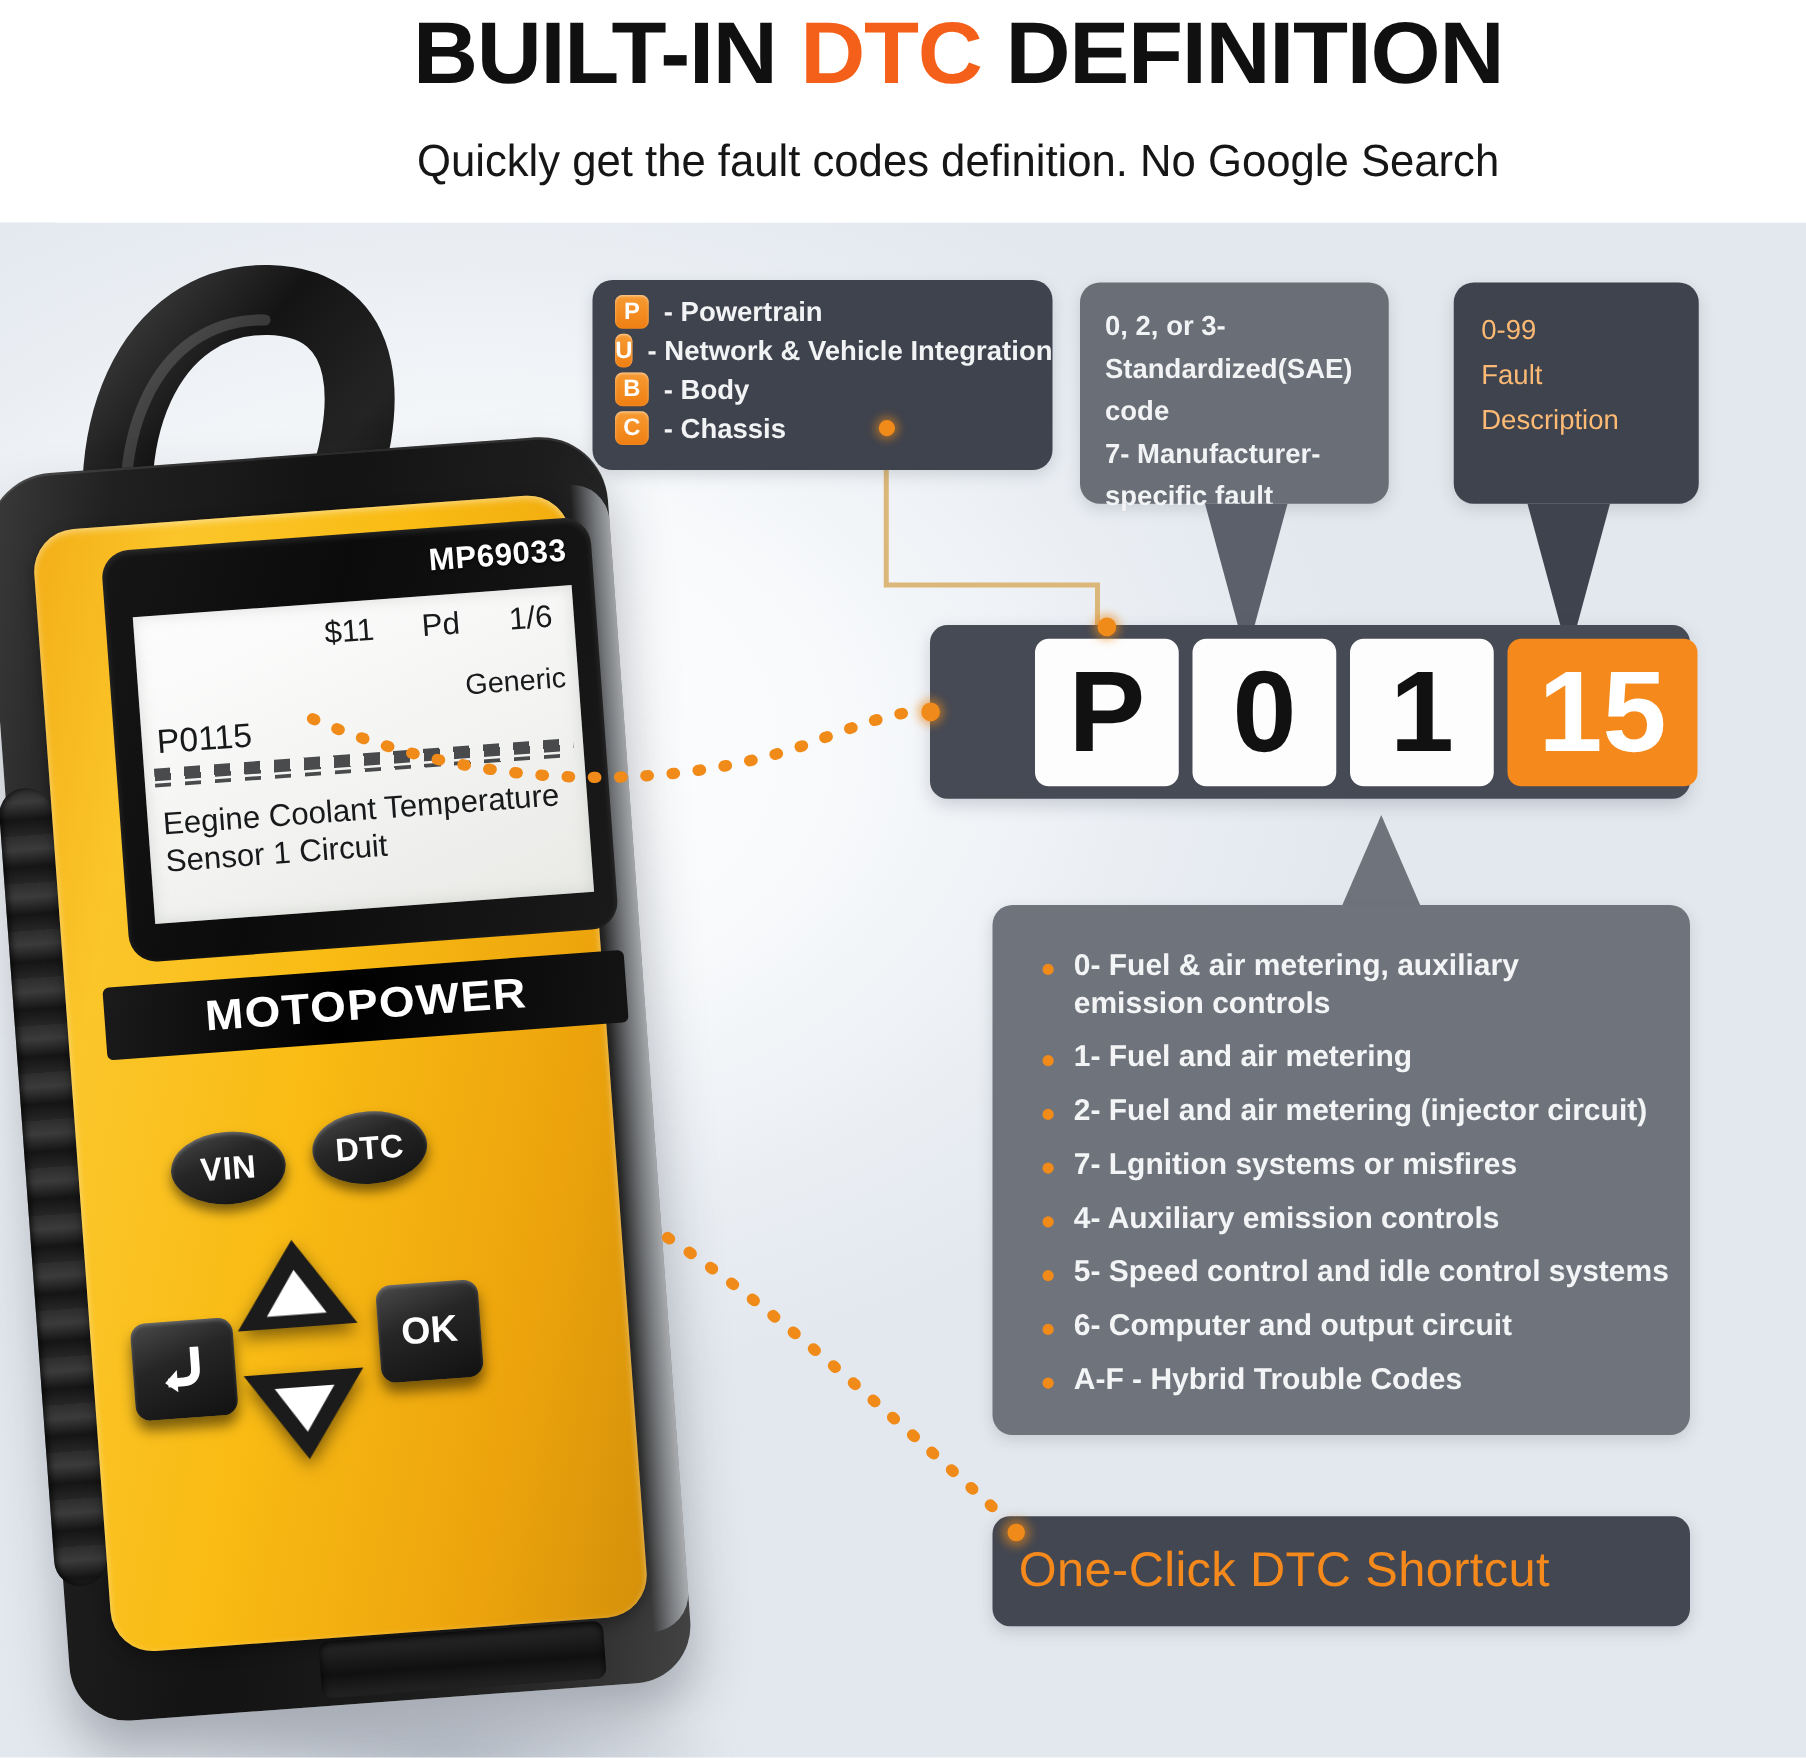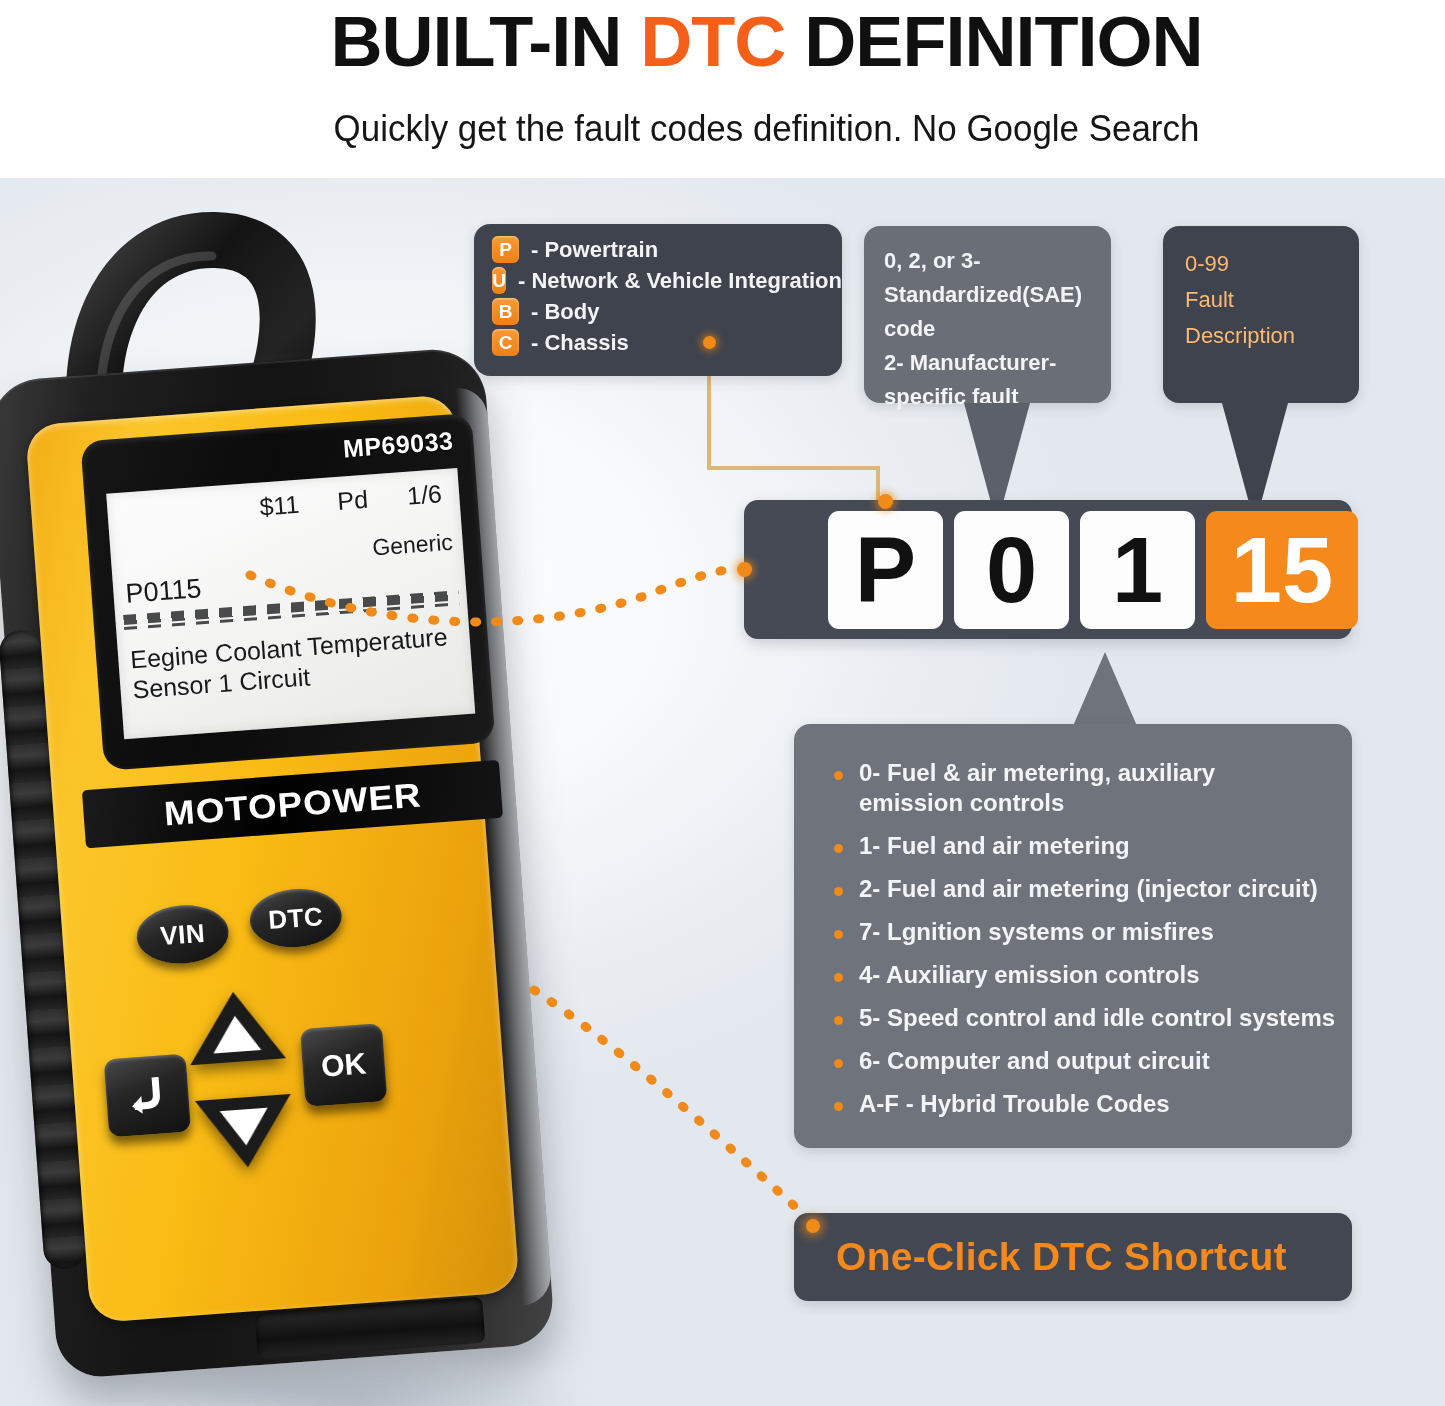--- a/index.html
+++ b/index.html
@@ -250,21 +250,21 @@
   .li .txt{color:#f3f4f6;font-size:24px;font-weight:bold;line-height:30px;white-space:pre-line;}
 
   
   .shortcut{
     position:absolute;left:794px;top:1213px;width:558px;height:88px;
     background:#434751;border-radius:14px;
     display:flex;align-items:center;
     box-shadow:0 4px 12px rgba(60,70,85,.2);
   }
   .shortcut .label{
-    color:#f5891b;font-size:39px;font-weight:bold;margin-left:42px;letter-spacing:.3px;
+    color:#f5891b;font-size:39px;font-weight:normal;margin-left:21px;letter-spacing:.3px;
   }
   .shortcut .dot{
     position:absolute;left:12px;top:6px;width:14px;height:14px;border-radius:50%;
     background:#f08a18;box-shadow:0 0 8px 4px rgba(240,138,24,.55);
   }
 
   
   .conn{position:absolute;left:0;top:0;width:1445px;height:1406px;pointer-events:none;}
 </style>
 </head>
@@ -391,21 +391,21 @@
       <div class="badge">C</div>
       <div class="legend-txt">- Chassis</div>
     </div>
     <div style="position:absolute;left:229px;top:112px;width:13px;height:13px;border-radius:50%;background:#f08a18;box-shadow:0 0 7px 3px rgba(240,138,24,.5);"></div>
   </div>
 
   <div class="box box-mid box-sae">
     <div class="inner">
       <div>0, 2, or 3-</div>
       <div>Standardized(SAE) code</div>
-      <div>2- Manufacturer-</div>
+      <div>7- Manufacturer-</div>
       <div>specific fault</div>
     </div>
   </div>
   <div class="ptr-down" style="left:964px;top:403px;border-top:122px solid #5c606a;"></div>
 
   <div class="box box-dark box-fault">
     <div class="inner">
       <div>0-99</div>
       <div>Fault</div>
       <div>Description</div>

